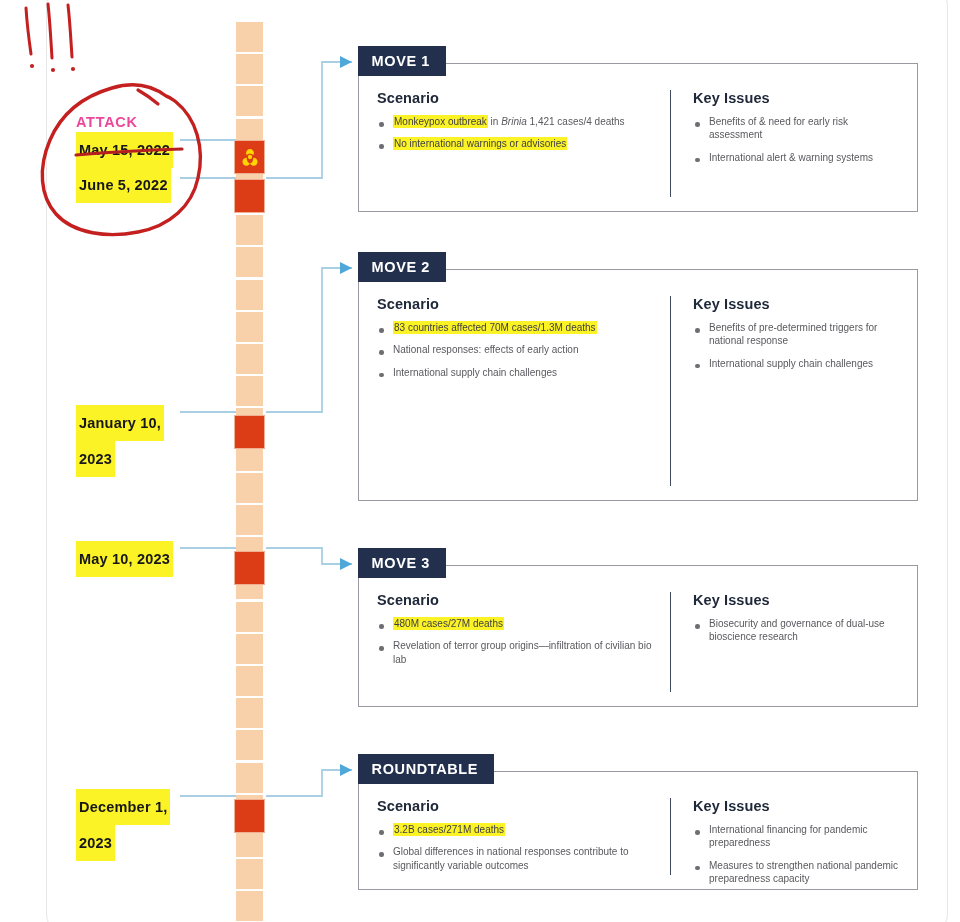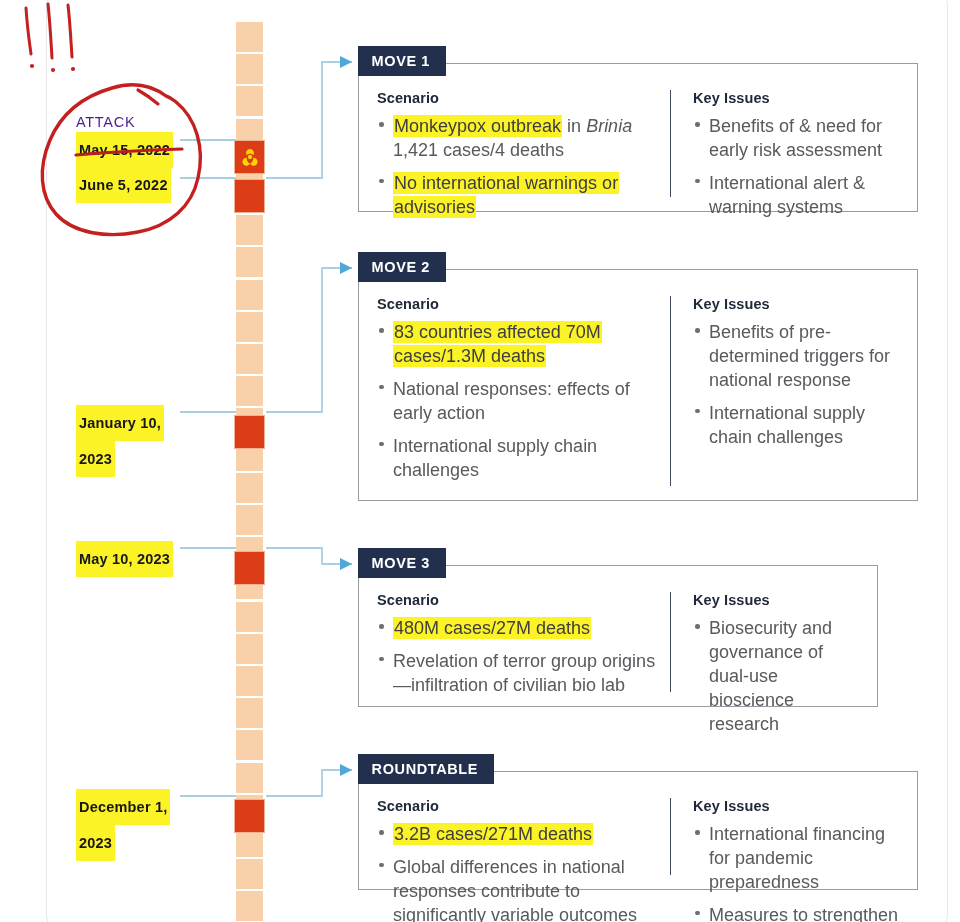--- a/index.html
+++ b/index.html
@@ -75,21 +75,21 @@
   }
   .col-title{
     font-size:14.5px;font-weight:bold;color:#20293a;
     margin:0 0 9px 0;letter-spacing:.1px;
   }
   ul.bullets{margin:0;padding:0;list-style:none;}
   ul.bullets li{
     position:relative;
     padding-left:16px;
     margin-bottom:9px;
-    font-size:18px;
+    font-size:10px;
     line-height:1.33;
     color:#59595e;
   }
   ul.bullets li:before{
     content:"";position:absolute;left:2px;top:7px;
     width:4.5px;height:4.5px;border-radius:50%;
     background:#6d6d73;
   }
   .hl{
     background:#fcf327;
@@ -105,21 +105,21 @@
     position:absolute;
     font-size:14.5px;font-weight:bold;color:#17171a;
     line-height:1.38;
     letter-spacing:.2px;
   }
   .datelab .ln{
     background:#fcf327;padding:8px 3px;display:inline-block;
   }
   .attack-word{
     position:absolute;
-    font-size:14.5px;font-weight:normal;color:#4c1d95;
+    font-size:14.5px;font-weight:bold;color:#ec4899;
     letter-spacing:.7px;
   }
 
   
   .ink{position:absolute;left:0;top:0;width:960px;height:922px;pointer-events:none;}
 </style>
 </head>
 <body>
 
 <div id="page">
@@ -255,21 +255,21 @@
       <div class="col-key">
         <div class="col-title">Key Issues</div>
         <ul class="bullets">
             <li><span>Benefits of pre-determined triggers for national response</span></li>
             <li><span>International supply chain challenges</span></li>
           </ul>
       </div>
     </div>
   </div>
 
-  <div class="card" id="card-2" style="left:358px;top:565px;width:520px;height:142px;">
+  <div class="card" id="card-2" style="left:358px;top:565px;width:560px;height:142px;">
     <div class="card-head">MOVE 3</div>
     <div class="card-body">
       <div class="col-scenario">
         <div class="col-title">Scenario</div>
         <ul class="bullets">
             <li><span class="hl">480M cases/27M deaths</span></li>
             <li><span>Revelation of terror group origins—infiltration of civilian bio lab</span></li>
           </ul>
       </div>
       <div class="col-key">

